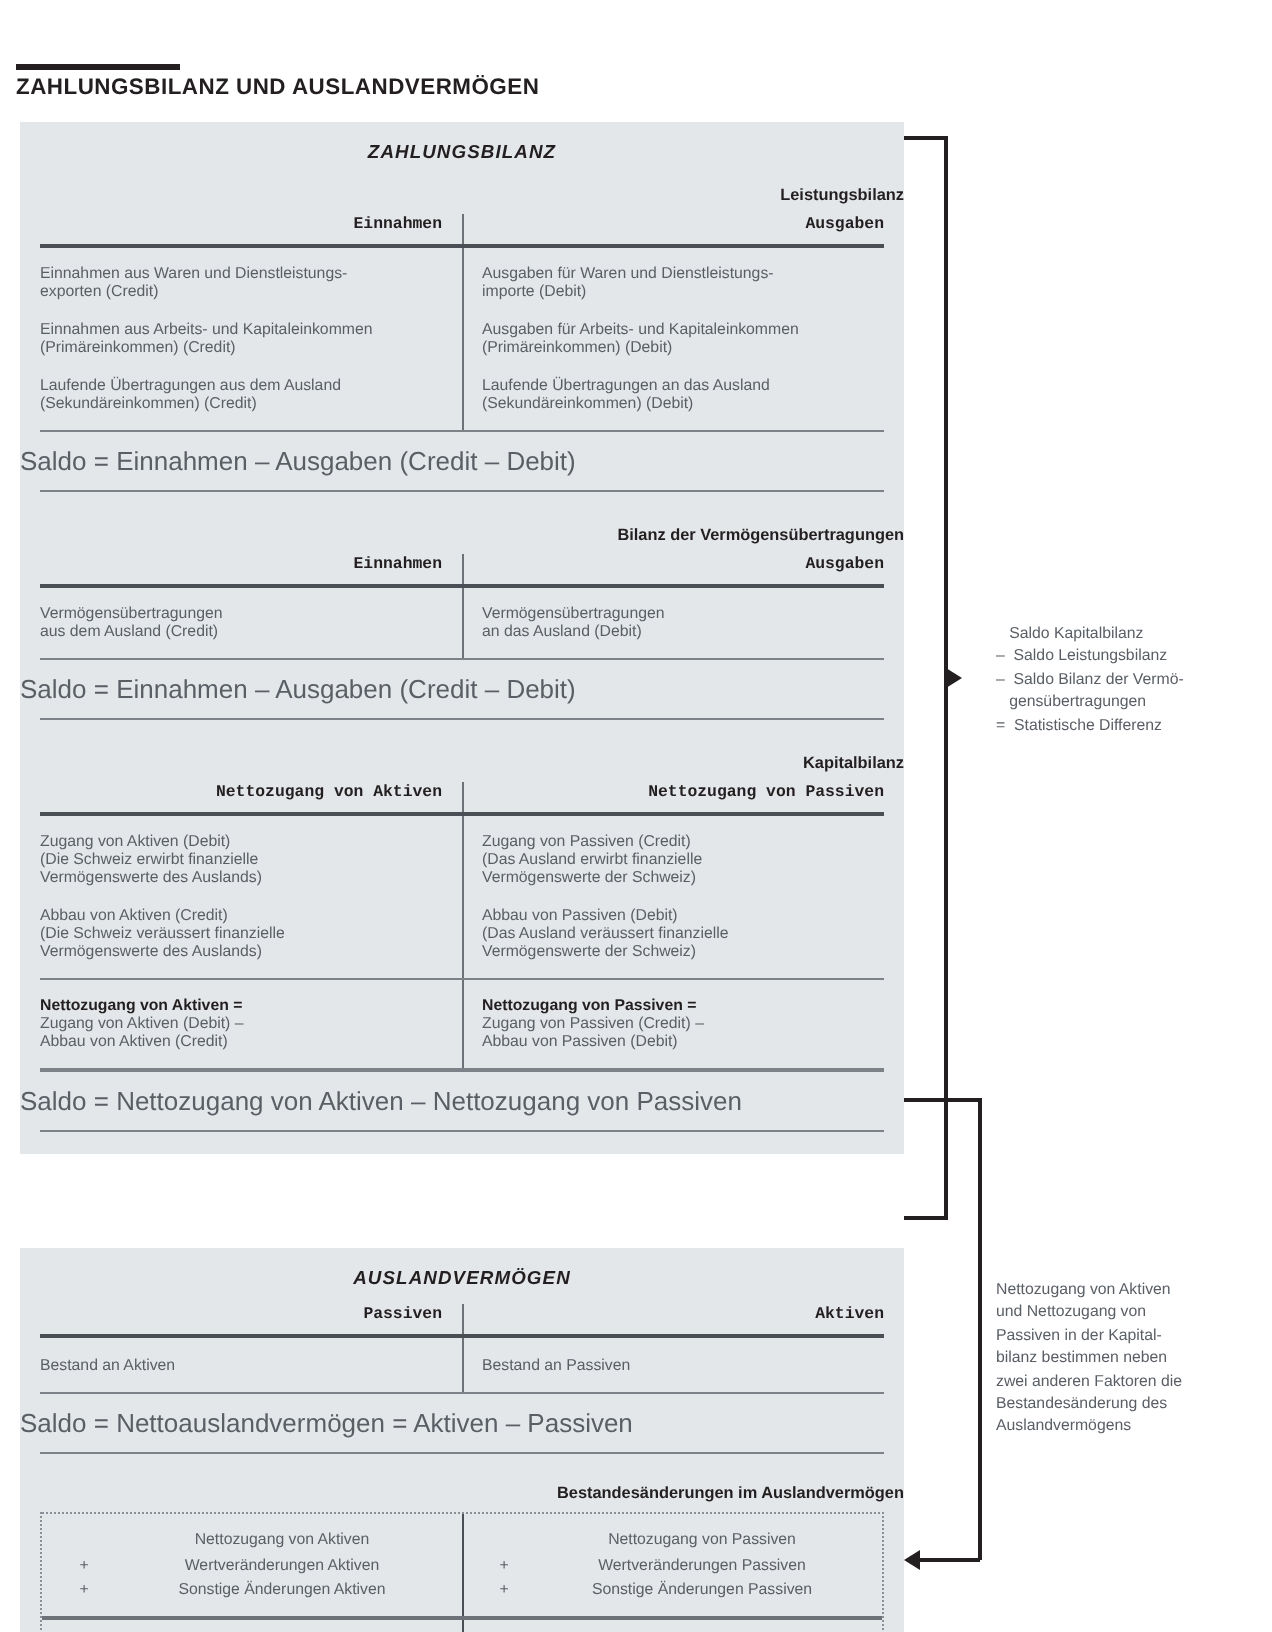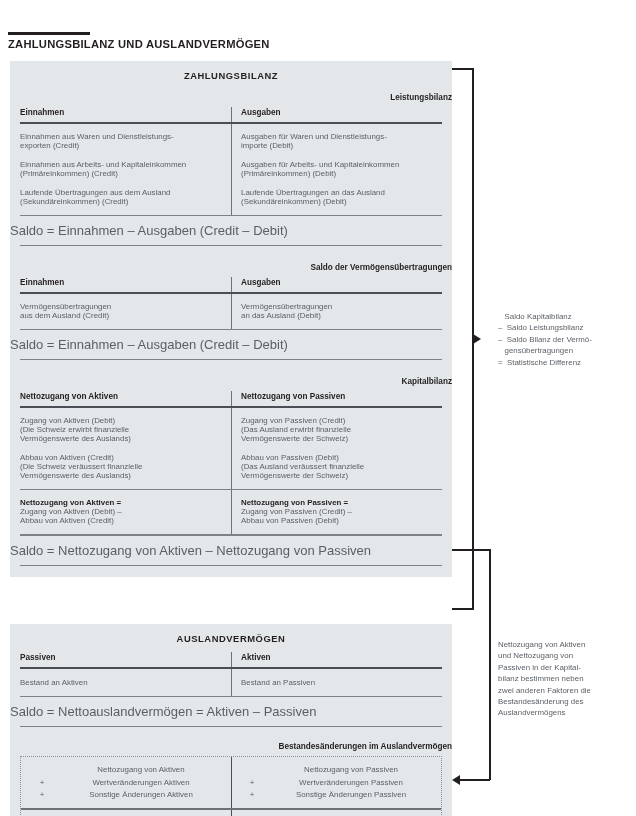--- a/index.html
+++ b/index.html
@@ -27,32 +27,33 @@
     position: absolute; left: 10px; width: 442px;
     background: #e4e7e9;
   }
   #panel-zb { top: 33px; }
   #panel-av { top: 596px; }
 
   .panel-title {
     text-align: center; font-size: 9.4px; font-weight: bold;
     color: #231f20; letter-spacing: .55px;
     padding: 9px 0 8px 0;
+    font-style: italic;
   }
   .section-title {
     text-align: right; font-size: 8.2px; font-weight: bold;
     color: #231f20; padding: 4px 0 5px 0;
   }
 
   
   .cols { position: relative; display: flex; }
   .col { width: 50%; padding: 0 10px; }
   .col-head {
-    text-align: left; font-size: 8.2px; font-weight: bold;
-    color: #231f20; padding: 1px 0 5px 0;
+    text-align: right; font-size: 8.2px; font-weight: bold;
+    color: #231f20; padding: 1px 0 5px 0; font-family: Liberation Mono, monospace;
   }
   .vdiv {
     position: absolute; left: 50%; top: 0; bottom: 0;
     width: 1px; background: #6d7278; margin-left: -0.5px;
   }
 
   .cell {
     text-align: left; font-size: 7.9px; line-height: 9px;
     color: #5a5f66;
   }
@@ -158,21 +159,21 @@
         <div class="cell">Laufende Übertragungen an das Ausland<br>(Sekundäreinkommen) (Debit)</div>
       </div>
     </div>
 
     <div class="hr-mid"></div>
     <div class="saldo">Saldo = Einnahmen – Ausgaben (Credit – Debit)</div>
     <div class="hr-mid"></div>
 
     <div class="gap"></div>
 
-    <div class="section-title">Saldo der Vermögensübertragungen</div>
+    <div class="section-title">Bilanz der Vermögensübertragungen</div>
 
     <div class="cols">
       <div class="vdiv"></div>
       <div class="col">
           <div class="col-head">Einnahmen</div>
         </div>
       <div class="col">
           <div class="col-head">Ausgaben</div>
         </div>
     </div>

